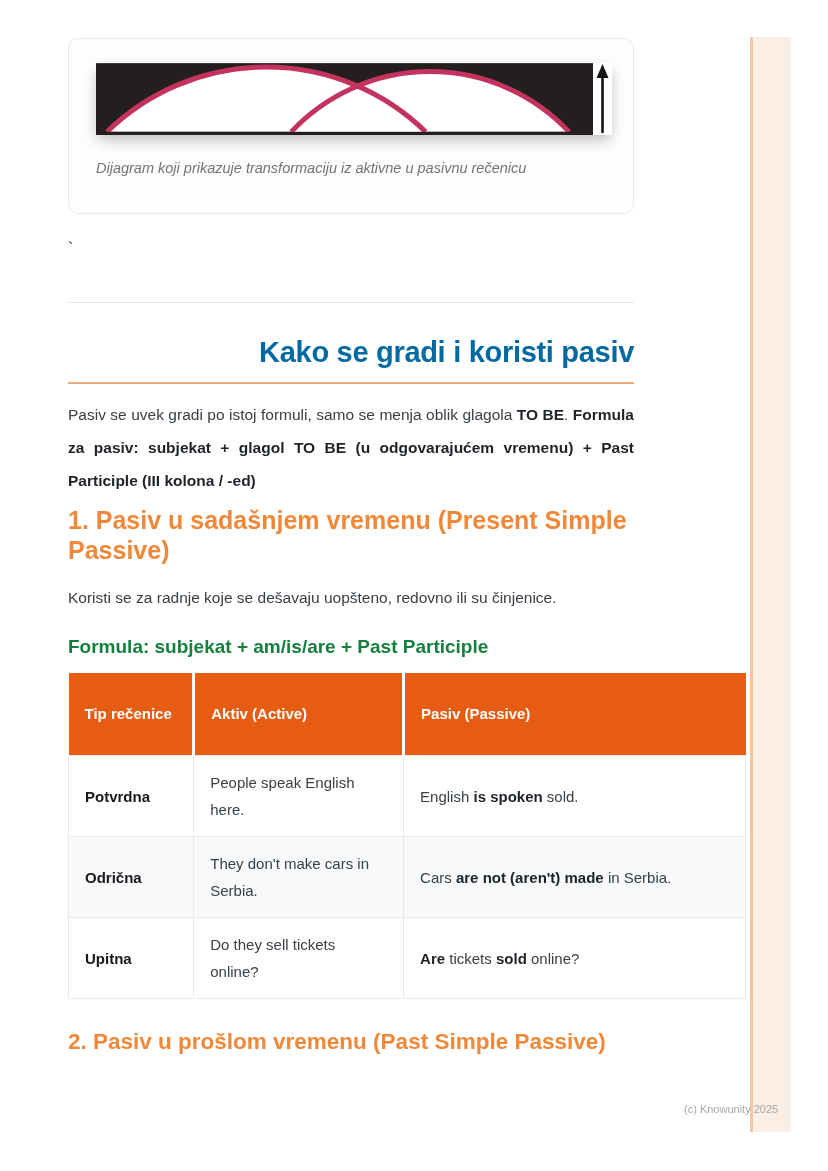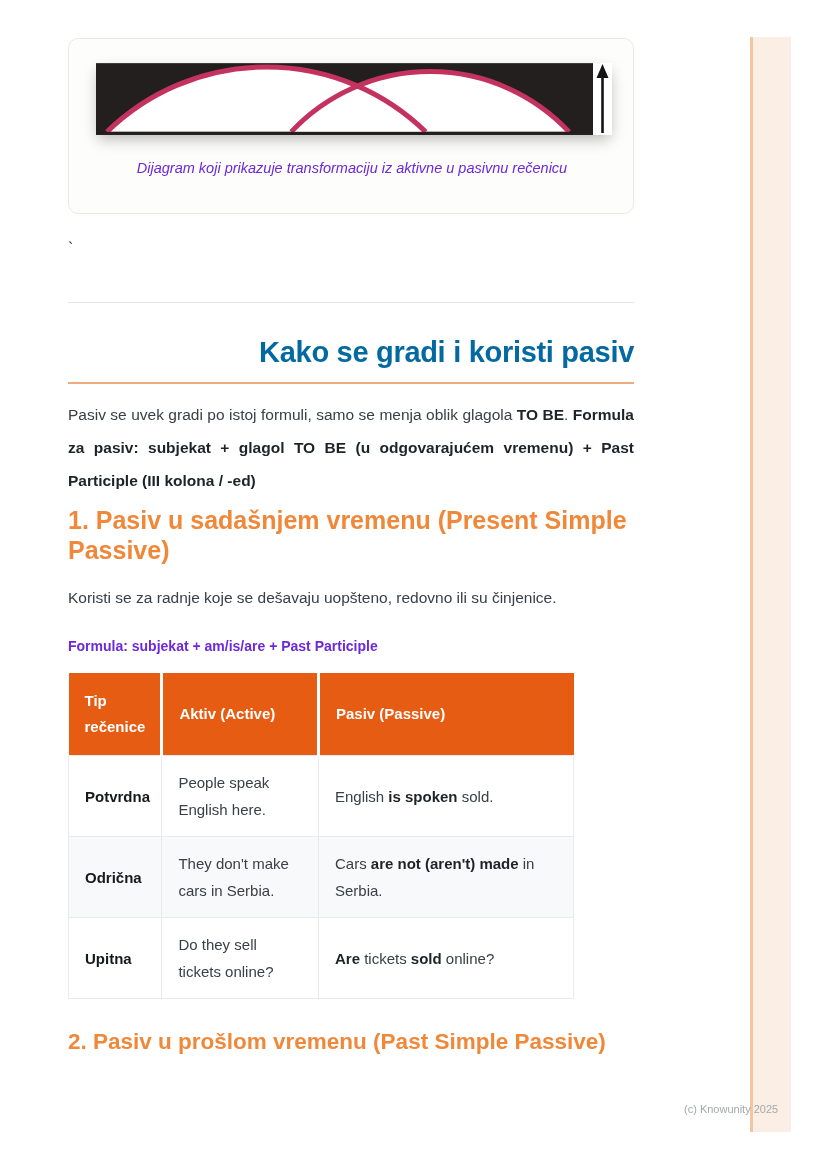--- a/index.html
+++ b/index.html
@@ -36,24 +36,24 @@
     display:flex;align-items:stretch;width:516px;
     background:#ffffff;
     box-shadow:0 6px 14px -2px rgba(0,0,0,0.28);
     border-radius:2px;
   }
   .diagram-banner{display:block;}
   .arrow-wrap{display:flex;align-items:center;background:#ffffff;padding:0 2px;}
   .figure-caption{
     margin-top:25px;
     width:512px;
-    text-align:center;
+    text-align:left;
     font-style:italic;
     font-size:14.5px;
-    color:#6d28d9;
+    color:#737373;
   }
   .stray{
     margin-top:26px;height:22px;
     font-size:16px;color:#31363b;
   }
   .divider{
     margin-top:40px;height:1px;background:#e7e7e7;
   }
   h1.page-title{
     margin:31px 0 0 0;
@@ -85,27 +85,27 @@
     font-weight:bold;
     color:#f0883a;
   }
   p.usage{
     margin:16px 0 0 0;
     font-size:15.5px;line-height:33px;
     color:#3a4047;
   }
   p.formula{
     margin:16px 0 0 0;
-    font-size:14px;line-height:33px;
-    font-weight:bold;
-    color:#6d28d9;
+    font-size:19px;line-height:33px;
+    font-weight:bold;
+    color:#15803d;
   }
   table.passive-table{
     margin-top:10px;
-    width:506px;
+    width:678px;
     border-collapse:collapse;
     table-layout:fixed;
   }
   table.passive-table th{
     background:#e55c12;
     color:#ffffff;
     font-size:15px;font-weight:bold;
     text-align:left;
     vertical-align:middle;
     height:82px;

